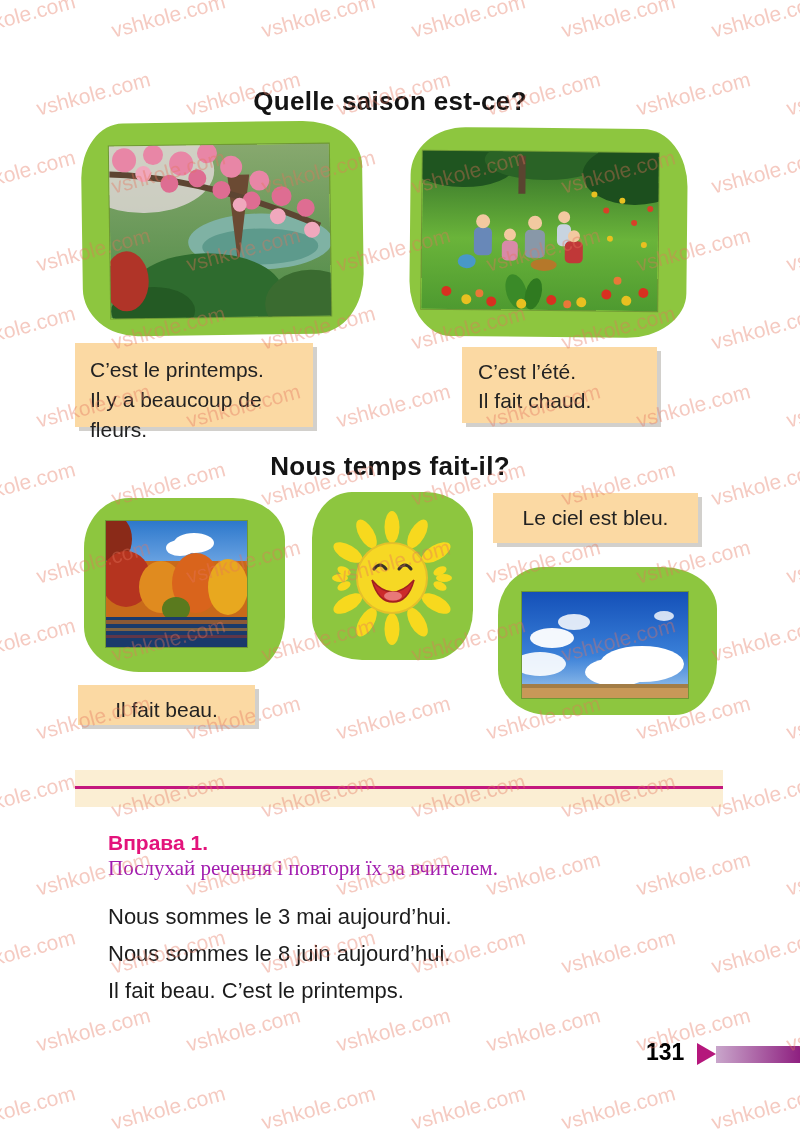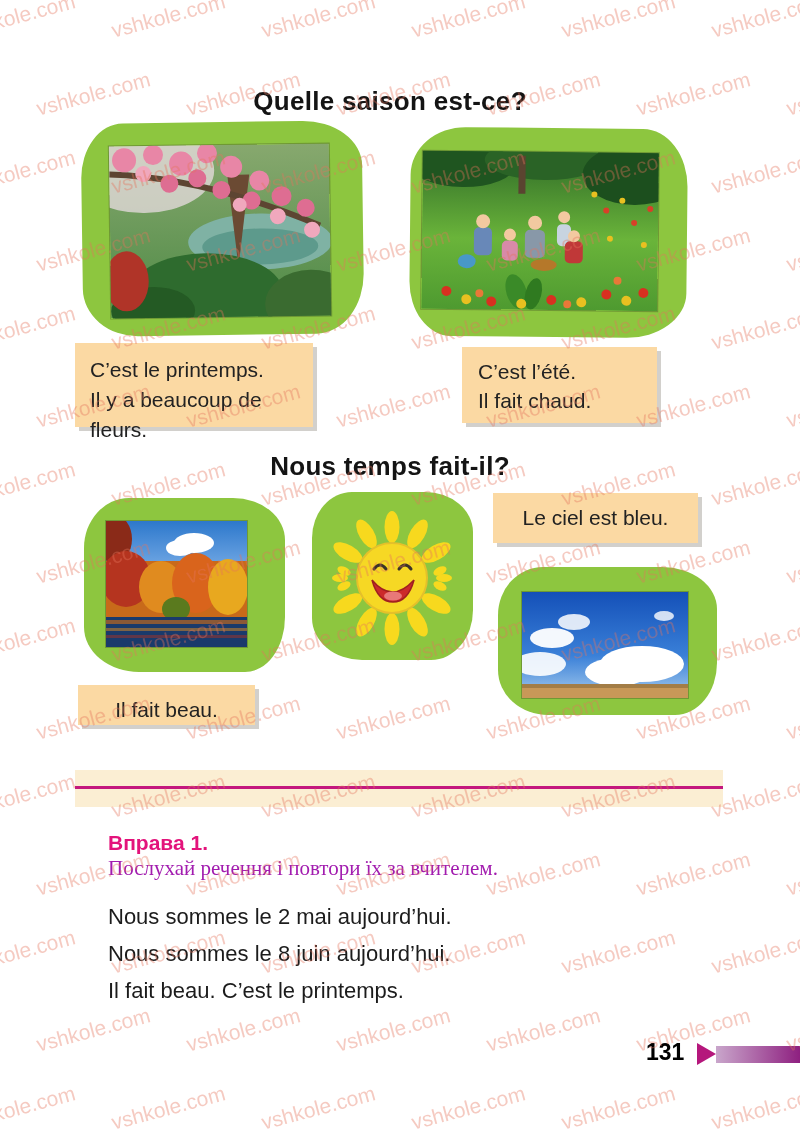--- a/index.html
+++ b/index.html
@@ -259,21 +259,21 @@
     </svg>
   </div>
 
   <div class="cap cap-beau">Il fait beau.</div>
 
   <div class="band"></div>
 
   <div class="vprava">Вправа 1.</div>
   <div class="instr">Послухай речення і повтори їх за вчителем.</div>
   <div class="sents">
-    <div>Nous sommes le 2 mai aujourd’hui.</div>
+    <div>Nous sommes le 3 mai aujourd’hui.</div>
     <div>Nous sommes le 8 juin aujourd’hui.</div>
     <div>Il fait beau. C’est le printemps.</div>
   </div>
 
   <div class="pagenum">131</div>
   <div class="tri"></div>
   <div class="bar"></div>
 
   <div class="watermarks" id="watermarks">
       <span style="left: -40px; top: 4px;">vshkole.com</span>

